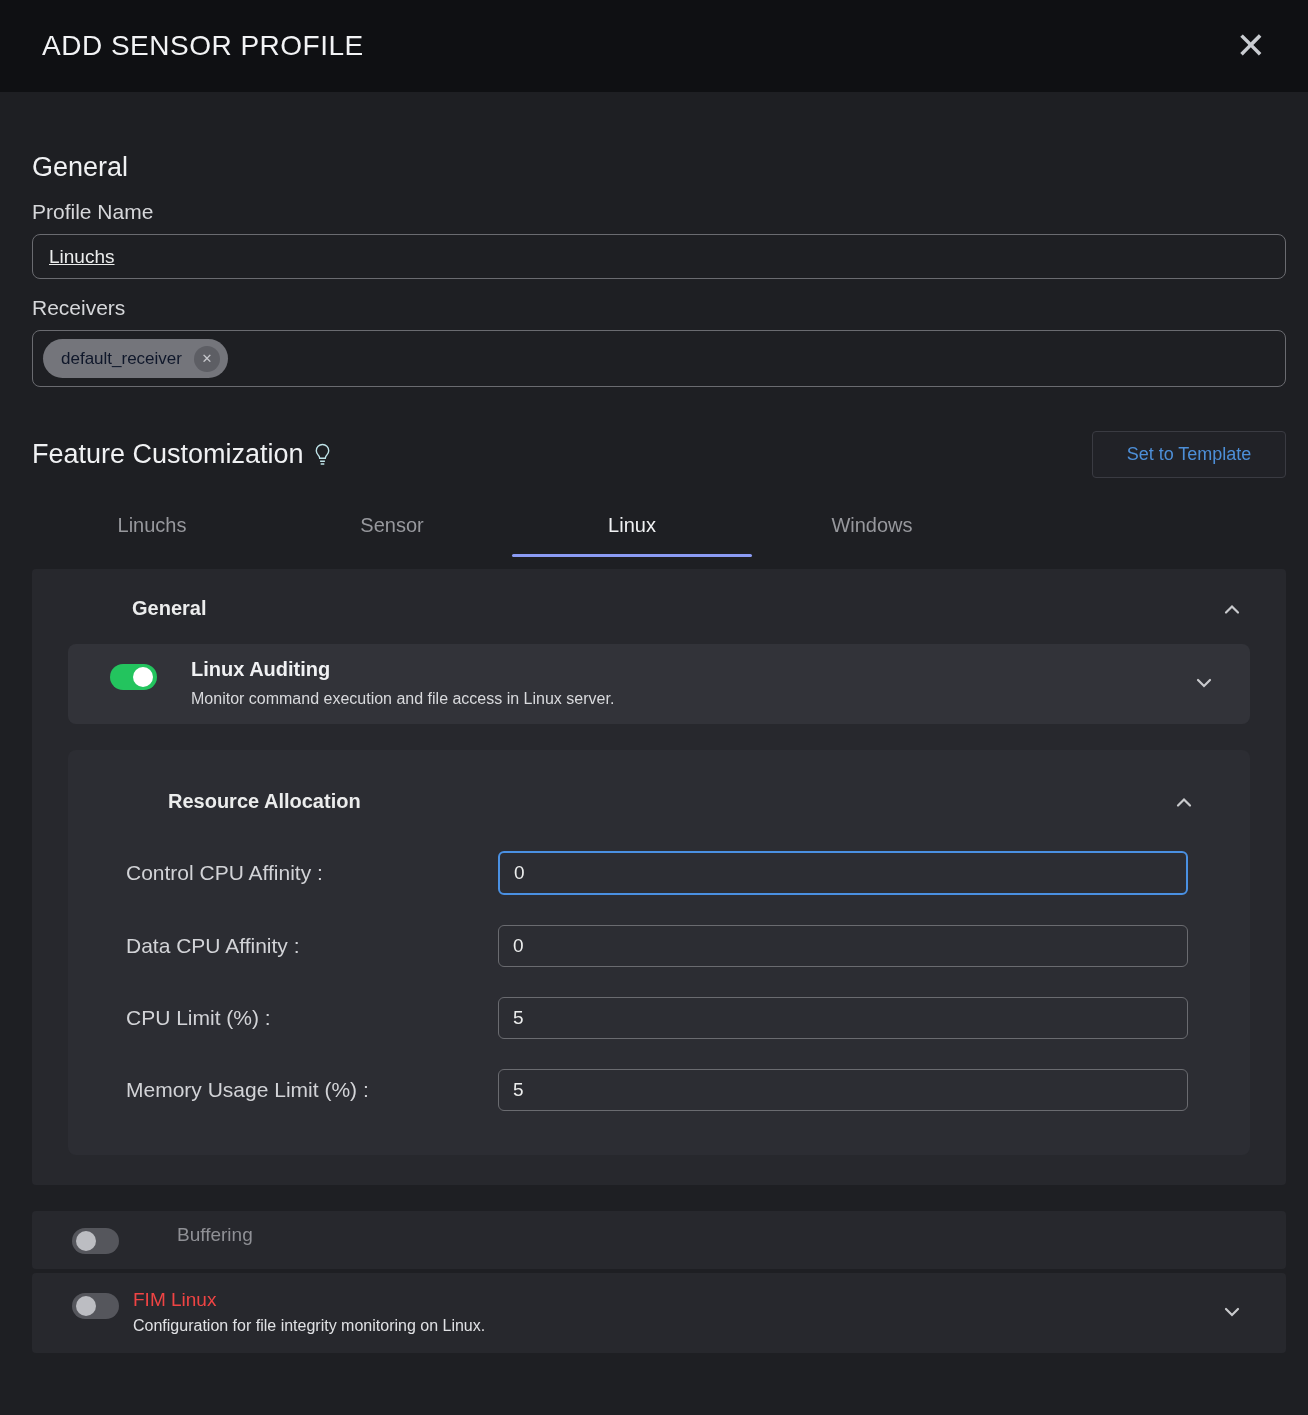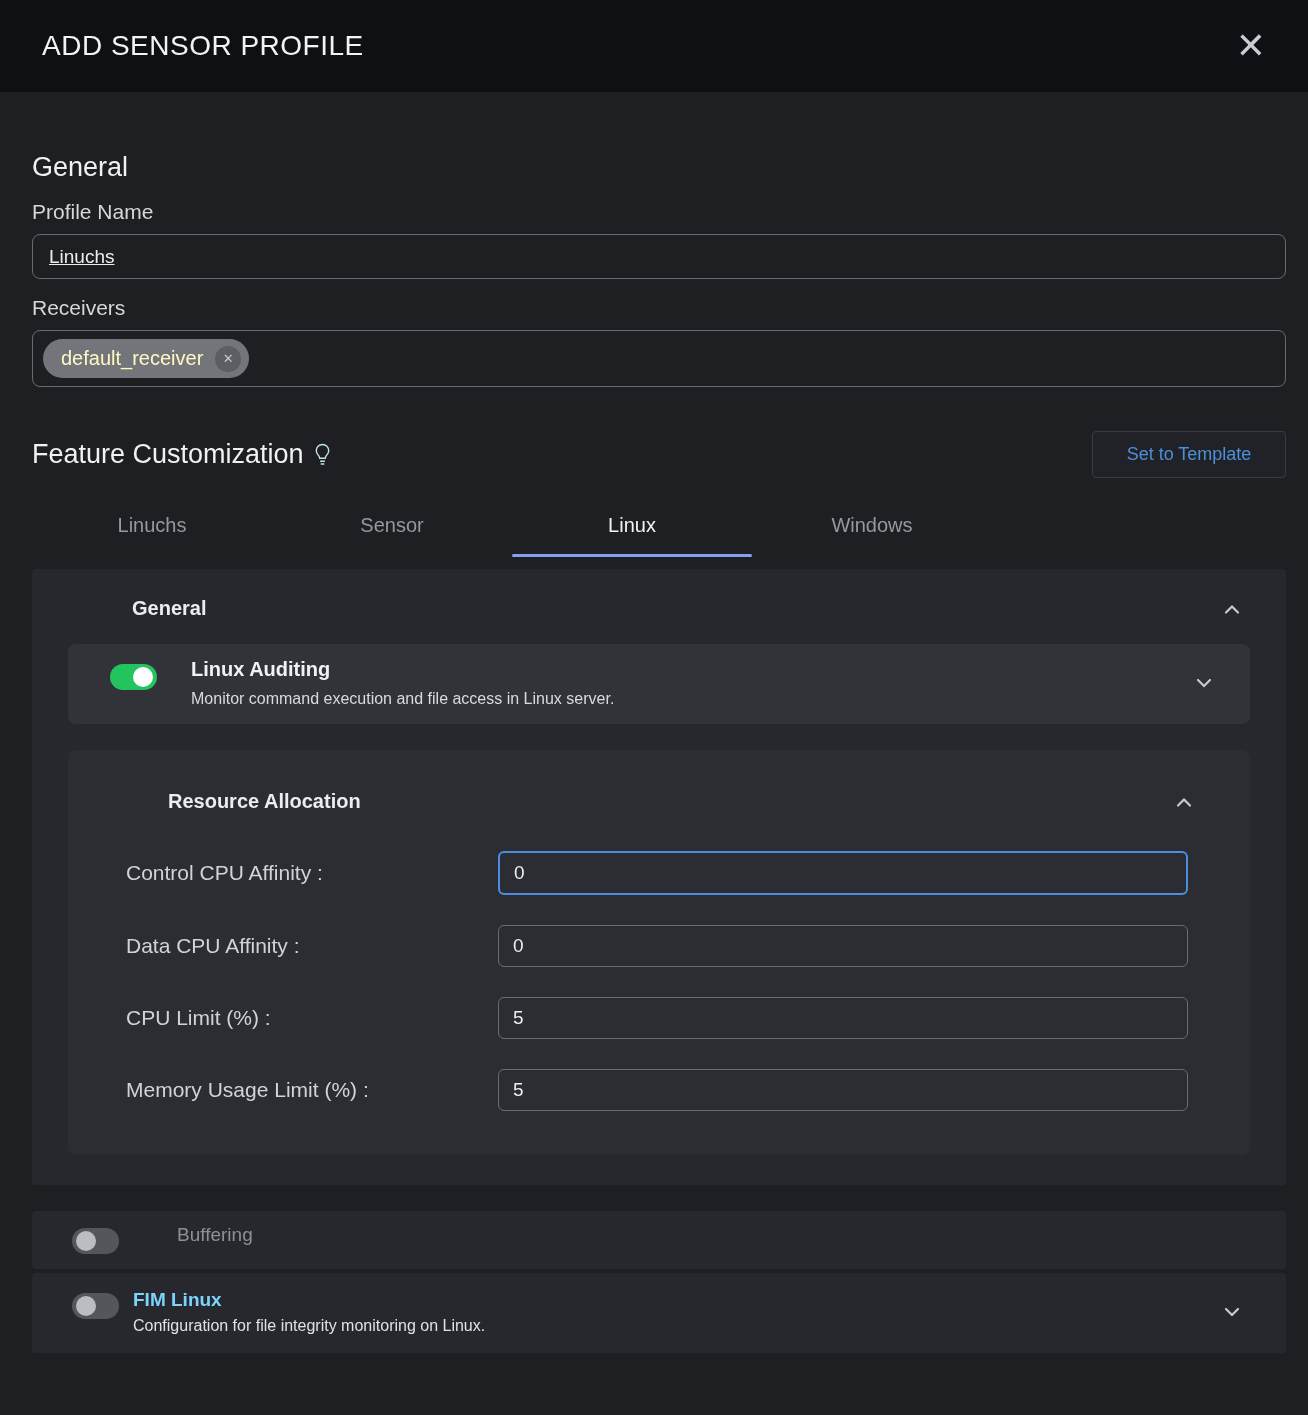--- a/index.html
+++ b/index.html
@@ -33,21 +33,21 @@
 
   .receivers-box {
     margin-top:10px; width:100%; min-height:55px;
     border:1px solid #6a6b70; border-radius:8px;
     padding:8px 10px; display:flex; align-items:center;
   }
   .chip {
     background:#74757b; border-radius:20px; height:39px;
     display:inline-flex; align-items:center; gap:12px; padding:0 8px 0 18px;
   }
-  .chip-label { font-size:20px; color:#fef9c3; }
+  .chip-label { font-size:17px; color:#0f172a; }
   .chip-remove {
     width:26px; height:26px; border-radius:50%; background:#5d5e64;
     color:#c6c7cc; display:flex; align-items:center; justify-content:center;
     font-size:13px; cursor:pointer;
   }
 
   
   .fc-row { margin-top:44px; display:flex; align-items:center; justify-content:space-between; }
   .fc-heading { display:flex; align-items:flex-start; gap:10px; }
   .bulb { margin-top:4px; }
@@ -115,21 +115,21 @@
   
   .toggle-card {
     background:#27282d; border-radius:4px;
     display:flex; align-items:flex-start;
     padding:13px 44px 15px 40px;
   }
   .buffering-card { margin-top:26px;gap:44px; }
   .fim-card { margin-top:4px; padding-top:16px; padding-bottom:18px; }
   .toggle-card .toggle { margin-top:4px; margin-right:14px; }
   .tc-text { flex:1; }
-  .tc-title { font-size:19px; font-weight:700; color:#7dd3fc; }
+  .tc-title { font-size:19px; font-weight:400; color:#ef4444; }
   .tc-title.dim { color:#8f9095; font-weight:400; }
   .tc-desc { font-size:16px; margin-top:6px; color:#e0e1e4; }
   .tc-desc.dim { color:#87888d; }
   .toggle-card .chev-btn { align-self:center; }
 </style>
 </head>
 <body>
 
 <div class="modal-header">
   <div class="modal-title">ADD SENSOR PROFILE</div>

